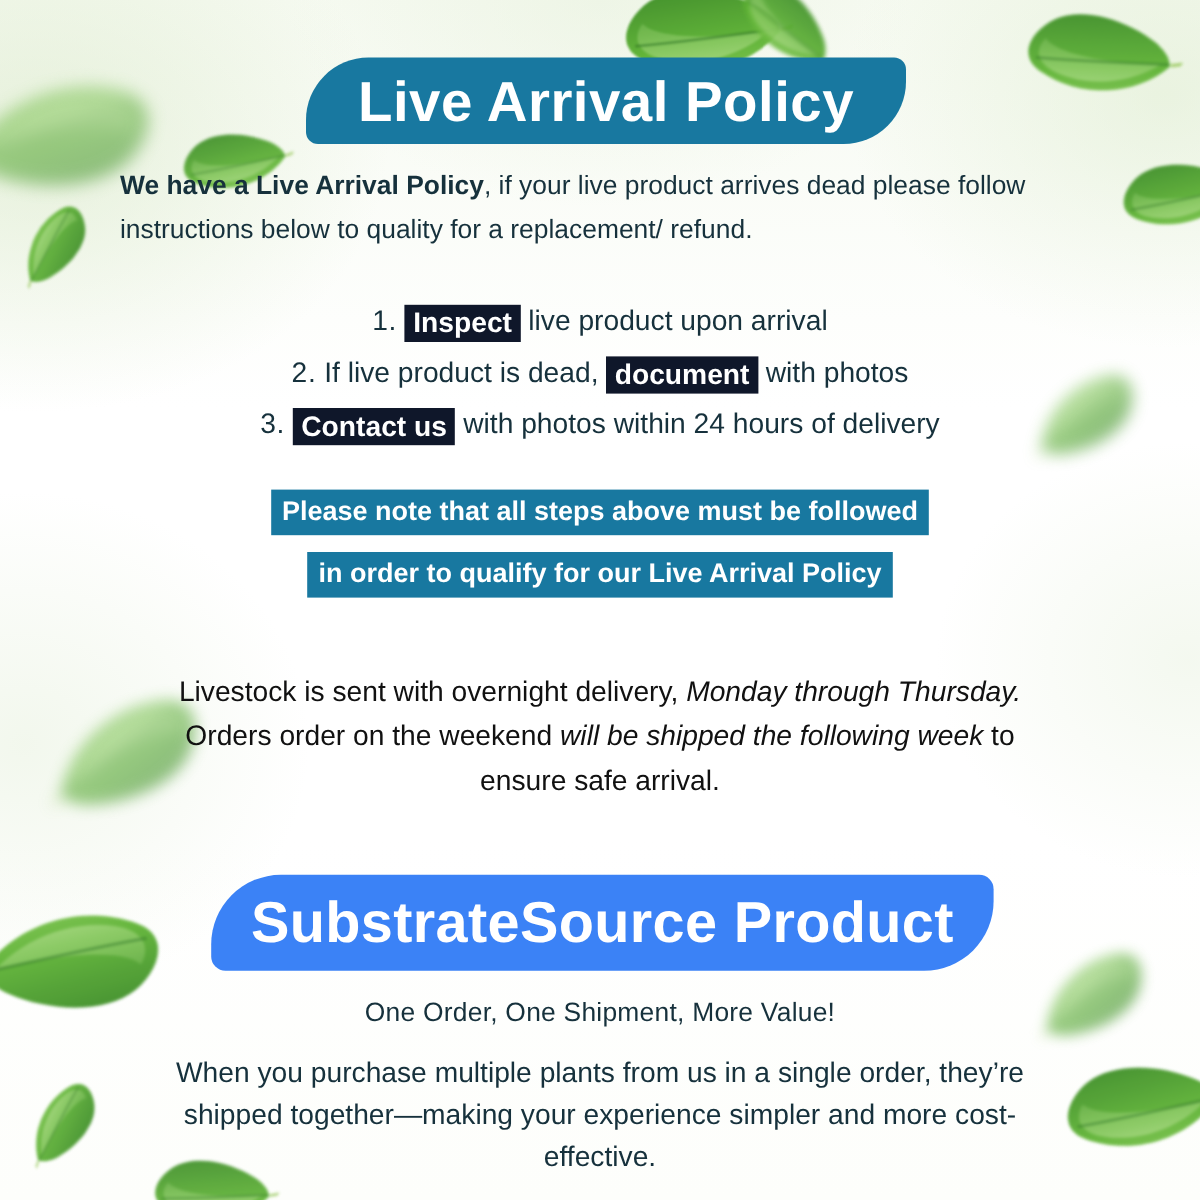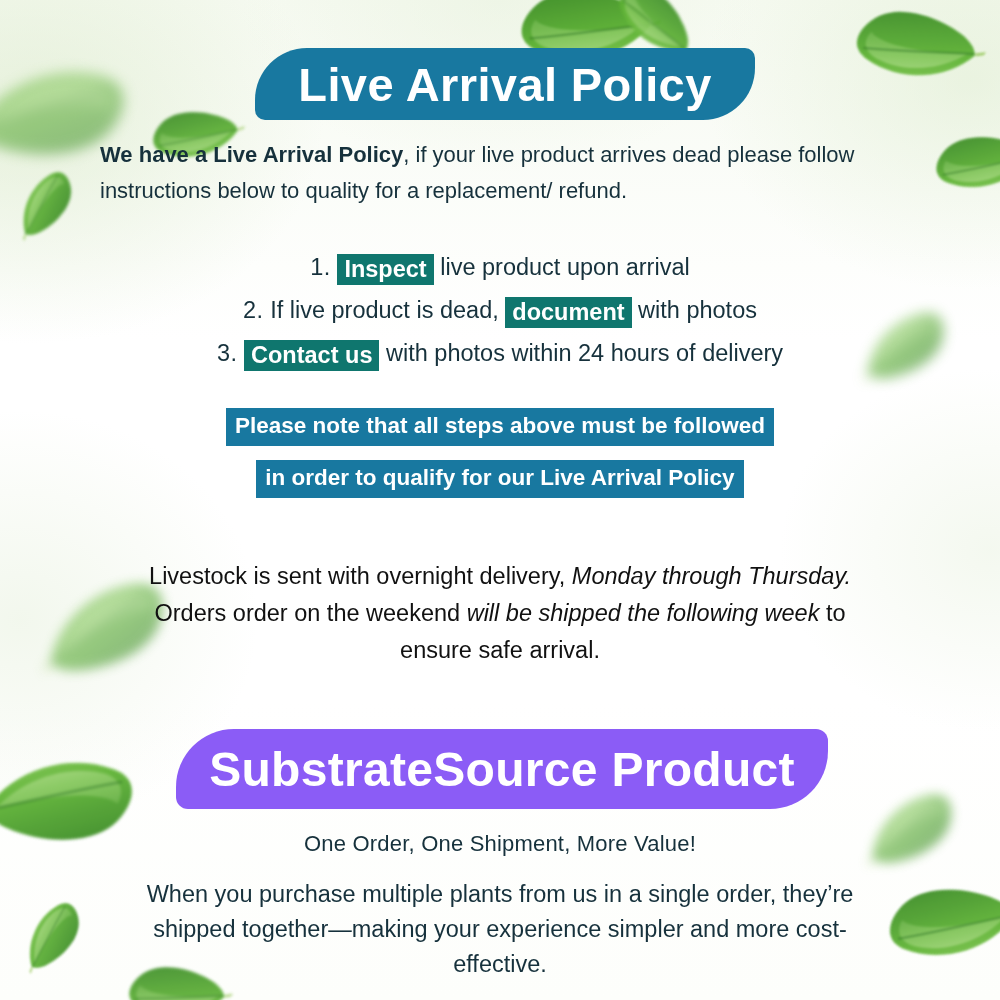--- a/index.html
+++ b/index.html
@@ -39,41 +39,41 @@
     white-space:nowrap;
   }
   .banner-1{
     left:255px;top:48px;width:500px;height:72px;
     background:#1878a0;
     border-radius:52px 10px 52px 10px;
     font-size:47px;font-weight:bold;letter-spacing:.4px;
   }
   .banner-2{
     left:176px;top:729px;width:652px;height:80px;
-    background:#8b5cf6;
+    background:#3b82f6;
     border-radius:58px 12px 58px 12px;
     font-size:48px;font-weight:bold;letter-spacing:.3px;
   }
 
   .intro{
     position:absolute;left:100px;top:137px;width:800px;
     color:#16313c;
     font-size:22px;line-height:36px;
   }
   .intro b{font-weight:bold;}
 
   .steps{
     position:absolute;left:110px;top:246px;width:780px;
     text-align:center;color:#16313c;
     font-size:23.5px;line-height:43px;
   }
   .step{display:block;white-space:nowrap;}
   .num{letter-spacing:.5px;}
   .hl{
-    background:#0f766e;color:#ffffff;
+    background:#0f172a;color:#ffffff;
     padding:2px 7px 3px 7px;font-weight:bold;
     display:inline-block;line-height:1.12;
     vertical-align:-2px;
   }
 
   .note{
     position:absolute;left:110px;top:408px;width:780px;
     text-align:center;
   }
   .note-line{

